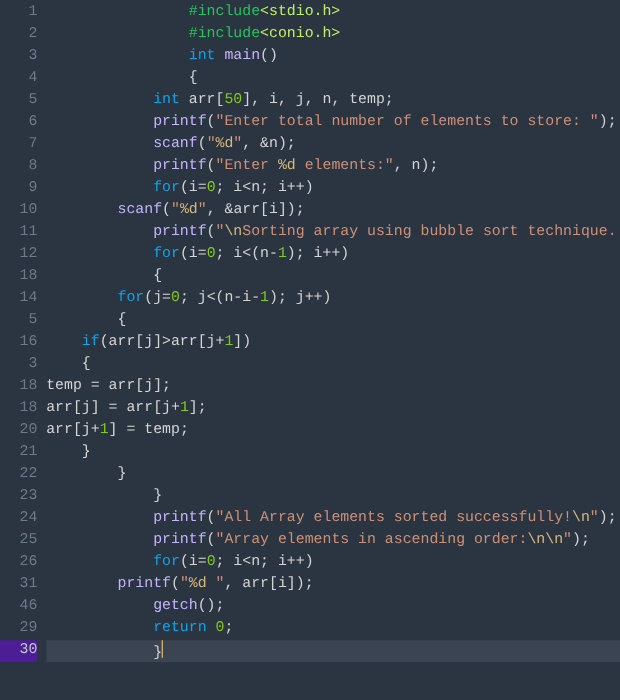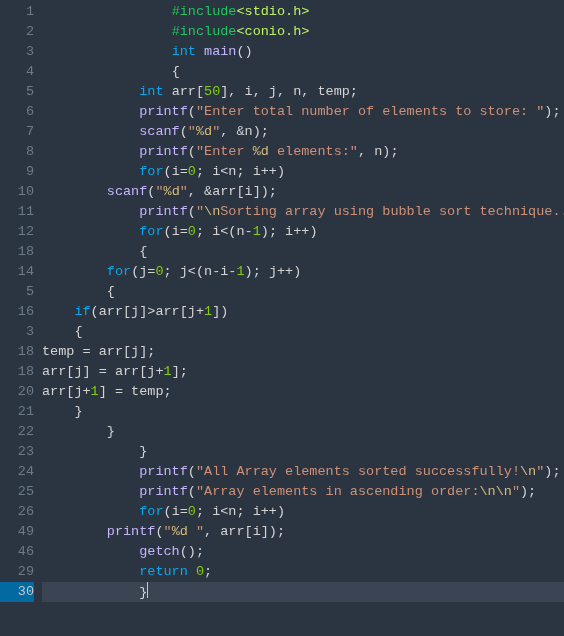--- a/index.html
+++ b/index.html
@@ -23,21 +23,21 @@
     flex-shrink: 0;
     text-align: right;
     color: #6c7a89;
     user-select: none;
     padding-right: 8px;
   }
   .gutter .ln {
     height: 20px;
   }
   .gutter .ln.active {
-    background: #0369a1;
+    background: #4c1d95;
     color: #c0c8d0;
   }
   .code {
     flex: 1;
     white-space: pre;
     overflow: hidden;
   }
   .code-line {
     height: 20px;
     display: block;
@@ -84,19 +84,19 @@
       <div class="ln">3</div>
       <div class="ln">18</div>
       <div class="ln">18</div>
       <div class="ln">20</div>
       <div class="ln">21</div>
       <div class="ln">22</div>
       <div class="ln">23</div>
       <div class="ln">24</div>
       <div class="ln">25</div>
       <div class="ln">26</div>
-      <div class="ln">49</div>
+      <div class="ln">31</div>
       <div class="ln">46</div>
       <div class="ln">29</div>
       <div class="ln active">30</div>
     </div>
   <div class="code"><span class="code-line"><span>                </span><span class="inc">#include</span><span class="hdr">&lt;stdio.h&gt;</span></span><span class="code-line"><span>                </span><span class="inc">#include</span><span class="hdr">&lt;conio.h&gt;</span></span><span class="code-line"><span>                </span><span class="kw">int</span><span class="punc"> </span><span class="fn">main</span><span class="punc">()</span></span><span class="code-line"><span>                </span><span class="punc">{</span></span><span class="code-line"><span>            </span><span class="kw">int</span><span class="punc"> arr[</span><span class="num">50</span><span class="punc">], i, j, n, temp;</span></span><span class="code-line"><span>            </span><span class="fn">printf</span><span class="punc">(</span><span class="str">"Enter total number of elements to store: "</span><span class="punc">);</span></span><span class="code-line"><span>            </span><span class="fn">scanf</span><span class="punc">(</span><span class="str">"</span><span class="esc">%d</span><span class="str">"</span><span class="punc">, &amp;n);</span></span><span class="code-line"><span>            </span><span class="fn">printf</span><span class="punc">(</span><span class="str">"Enter </span><span class="esc">%d</span><span class="str"> elements:"</span><span class="punc">, n);</span></span><span class="code-line"><span>            </span><span class="kw">for</span><span class="punc">(i=</span><span class="num">0</span><span class="punc">; i&lt;n; i++)</span></span><span class="code-line"><span>        </span><span class="fn">scanf</span><span class="punc">(</span><span class="str">"</span><span class="esc">%d</span><span class="str">"</span><span class="punc">, &amp;arr[i]);</span></span><span class="code-line"><span>            </span><span class="fn">printf</span><span class="punc">(</span><span class="str">"</span><span class="esc">\n</span><span class="str">Sorting array using bubble sort technique...</span></span><span class="code-line"><span>            </span><span class="kw">for</span><span class="punc">(i=</span><span class="num">0</span><span class="punc">; i&lt;(n-</span><span class="num">1</span><span class="punc">); i++)</span></span><span class="code-line"><span>            </span><span class="punc">{</span></span><span class="code-line"><span>        </span><span class="kw">for</span><span class="punc">(j=</span><span class="num">0</span><span class="punc">; j&lt;(n-i-</span><span class="num">1</span><span class="punc">); j++)</span></span><span class="code-line"><span>        </span><span class="punc">{</span></span><span class="code-line"><span>    </span><span class="kw">if</span><span class="punc">(arr[j]&gt;arr[j+</span><span class="num">1</span><span class="punc">])</span></span><span class="code-line"><span>    </span><span class="punc">{</span></span><span class="code-line"><span></span><span class="punc">temp = arr[j];</span></span><span class="code-line"><span></span><span class="punc">arr[j] = arr[j+</span><span class="num">1</span><span class="punc">];</span></span><span class="code-line"><span></span><span class="punc">arr[j+</span><span class="num">1</span><span class="punc">] = temp;</span></span><span class="code-line"><span>    </span><span class="punc">}</span></span><span class="code-line"><span>        </span><span class="punc">}</span></span><span class="code-line"><span>            </span><span class="punc">}</span></span><span class="code-line"><span>            </span><span class="fn">printf</span><span class="punc">(</span><span class="str">"All Array elements sorted successfully!</span><span class="esc">\n</span><span class="str">"</span><span class="punc">);</span></span><span class="code-line"><span>            </span><span class="fn">printf</span><span class="punc">(</span><span class="str">"Array elements in ascending order:</span><span class="esc">\n\n</span><span class="str">"</span><span class="punc">);</span></span><span class="code-line"><span>            </span><span class="kw">for</span><span class="punc">(i=</span><span class="num">0</span><span class="punc">; i&lt;n; i++)</span></span><span class="code-line"><span>        </span><span class="fn">printf</span><span class="punc">(</span><span class="str">"</span><span class="esc">%d</span><span class="str"> "</span><span class="punc">, arr[i]);</span></span><span class="code-line"><span>            </span><span class="fn">getch</span><span class="punc">();</span></span><span class="code-line"><span>            </span><span class="kw">return</span><span class="punc"> </span><span class="num">0</span><span class="punc">;</span></span><span class="code-line active"><span>            </span><span class="punc">}</span><span class="cursor"></span></span></div>
 </div>
 
 </body></html>

